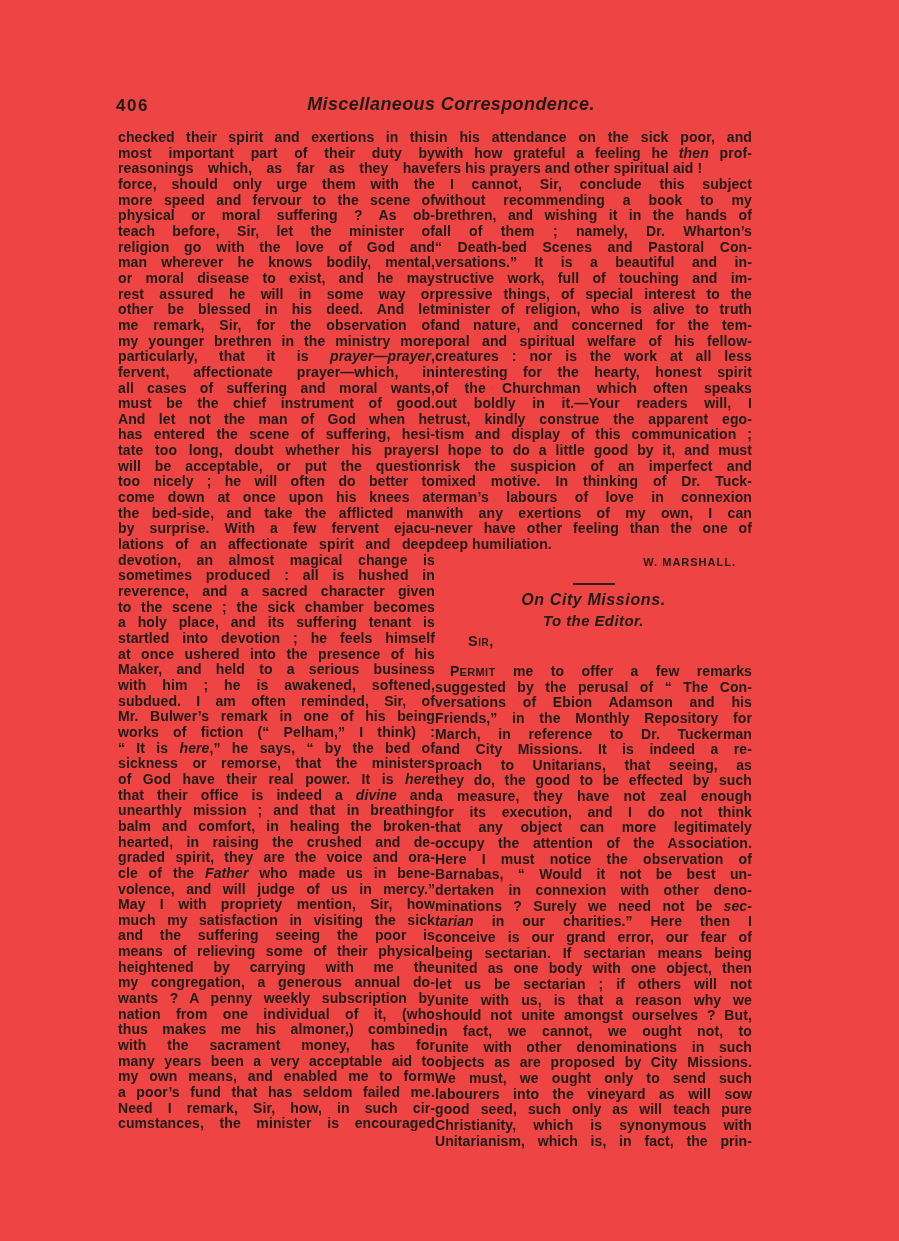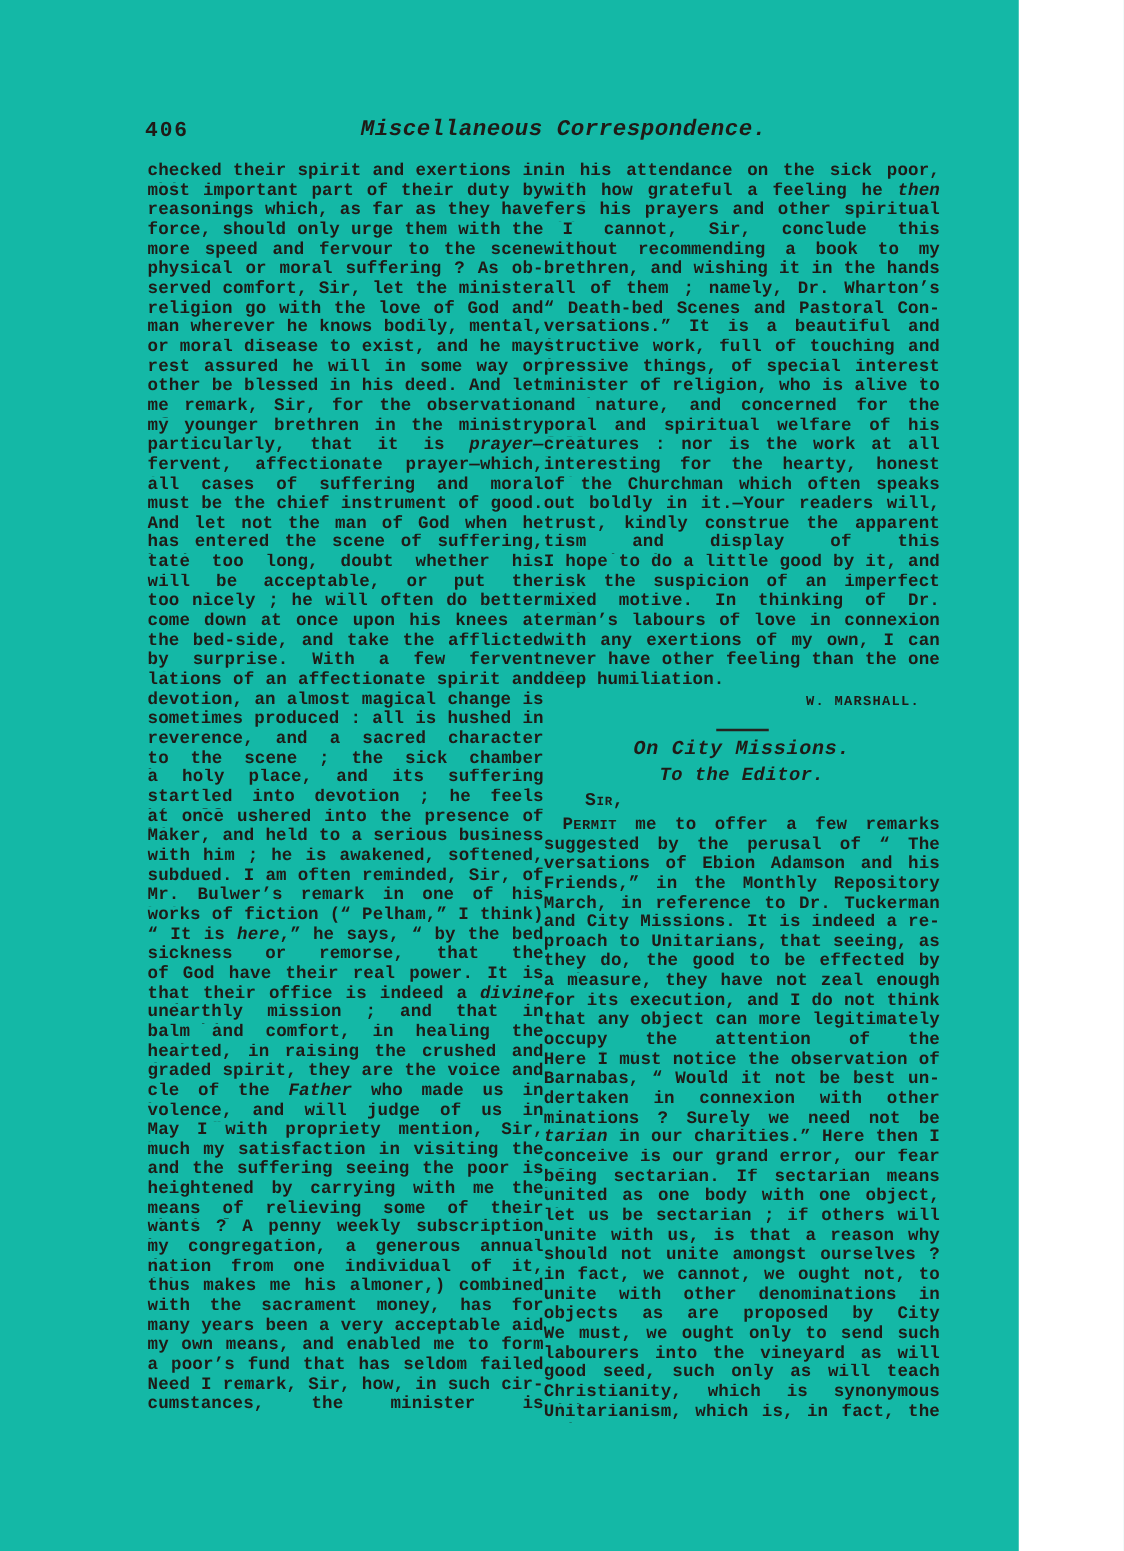--- a/index.html
+++ b/index.html
@@ -1,20 +1,20 @@
 <!DOCTYPE html>
 <html><head>
 <meta charset="utf-8">
 <style>
   html,body{margin:0;padding:0;background:#ffffff;}
   .page{
     position:relative;
-    width:815px;height:1241px;
-    background:#14b8a6;
-    font-family:Liberation Mono, monospace;
+    width:899px;height:1241px;
+    background:#ef4444;
+    font-family:Liberation Sans, sans-serif;
     color:#1f1b17;
     overflow:hidden;
   }
   .pagenum{
     position:absolute;left:116px;top:96px;
     font-size:17px;font-weight:bold;letter-spacing:1.5px;
   }
   .running-title{
     position:absolute;left:118px;top:94px;width:652px;
     padding-left:14px;box-sizing:border-box;
@@ -53,37 +53,37 @@
   }
   .subheading{
     text-align:center;font-weight:bold;font-style:italic;
     font-size:15px;line-height:18px;margin-top:3px;letter-spacing:0.4px;
   }
   .salutation{
     padding-left:33px;margin-top:4px;
     font-variant:small-caps;font-size:14.5px;line-height:15.66px;
     letter-spacing:0.5px;
   }
-  .salutation + .tl{margin-top:3px;}
+  .salutation + .tl{margin-top:14px;}
 </style>
 </head>
 <body>
 
 <div class="page">
   <div class="pagenum">406</div>
   <div class="running-title">Miscellaneous Correspondence.</div>
   <div class="columns">
     <div class="col" id="col-left">
         <div class="tl">checked their spirit and exertions in this</div>
         <div class="tl">most important part of their duty by</div>
         <div class="tl">reasonings which, as far as they have</div>
         <div class="tl">force, should only urge them with the</div>
         <div class="tl">more speed and fervour to the scene of</div>
         <div class="tl">physical or moral suffering ? As ob-</div>
-        <div class="tl">served comfort, Sir, let the minister of</div>
+        <div class="tl">teach before, Sir, let the minister of</div>
         <div class="tl">religion go with the love of God and</div>
         <div class="tl">man wherever he knows bodily, mental,</div>
         <div class="tl">or moral disease to exist, and he may</div>
         <div class="tl">rest assured he will in some way or</div>
         <div class="tl">other be blessed in his deed. And let</div>
         <div class="tl">me remark, Sir, for the observation of</div>
         <div class="tl">my younger brethren in the ministry more</div>
         <div class="tl">particularly, that it is <i>prayer—prayer</i>,</div>
         <div class="tl">fervent, affectionate prayer—which, in</div>
         <div class="tl">all cases of suffering and moral wants,</div>
@@ -115,24 +115,24 @@
         <div class="tl">that their office is indeed a <i>divine</i> and</div>
         <div class="tl">unearthly mission ; and that in breathing</div>
         <div class="tl">balm and comfort, in healing the broken-</div>
         <div class="tl">hearted, in raising the crushed and de-</div>
         <div class="tl">graded spirit, they are the voice and ora-</div>
         <div class="tl">cle of the <i>Father</i> who made us in bene-</div>
         <div class="tl">volence, and will judge of us in mercy.”</div>
         <div class="tl">May I with propriety mention, Sir, how</div>
         <div class="tl">much my satisfaction in visiting the sick</div>
         <div class="tl">and the suffering seeing the poor is</div>
+        <div class="tl">means of relieving some of their physical</div>
         <div class="tl">heightened by carrying with me the</div>
-        <div class="tl">means of relieving some of their physical</div>
+        <div class="tl">my congregation, a generous annual do-</div>
         <div class="tl">wants ? A penny weekly subscription by</div>
-        <div class="tl">my congregation, a generous annual do-</div>
         <div class="tl">nation from one individual of it, (who</div>
         <div class="tl">thus makes me his almoner,) combined</div>
         <div class="tl">with the sacrament money, has for</div>
         <div class="tl">many years been a very acceptable aid to</div>
         <div class="tl">my own means, and enabled me to form</div>
         <div class="tl">a poor’s fund that has seldom failed me.</div>
         <div class="tl">Need I remark, Sir, how, in such cir-</div>
         <div class="tl">cumstances, the minister is encouraged</div>
       </div>
     <div class="col" id="col-right">

